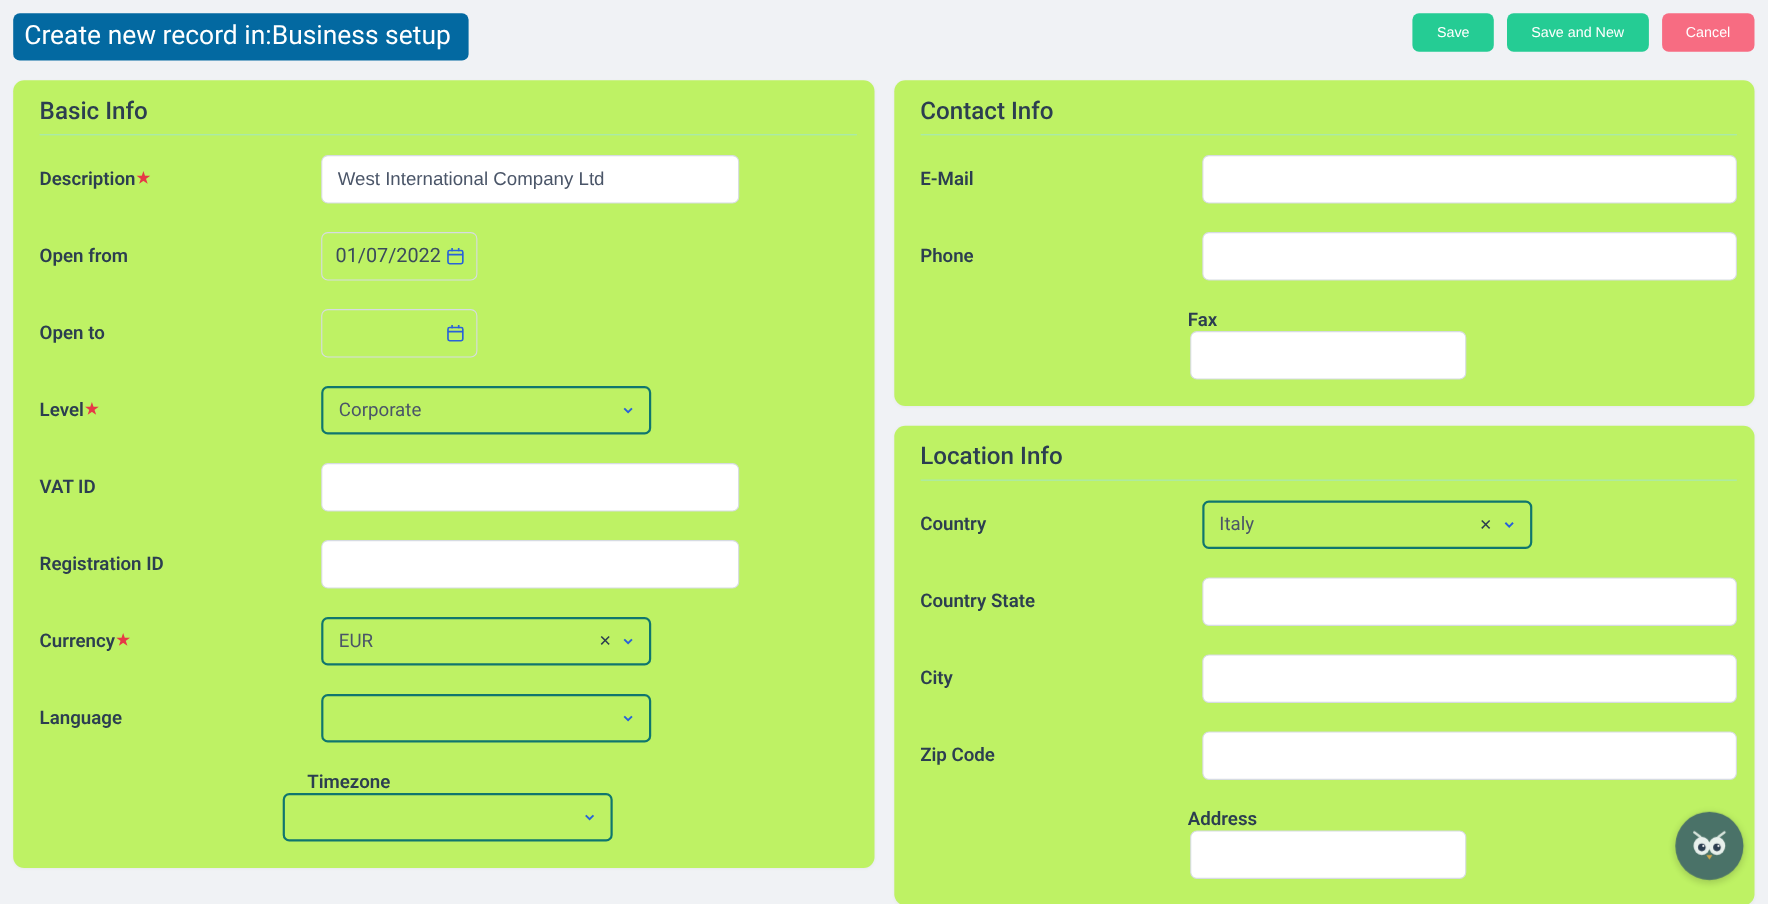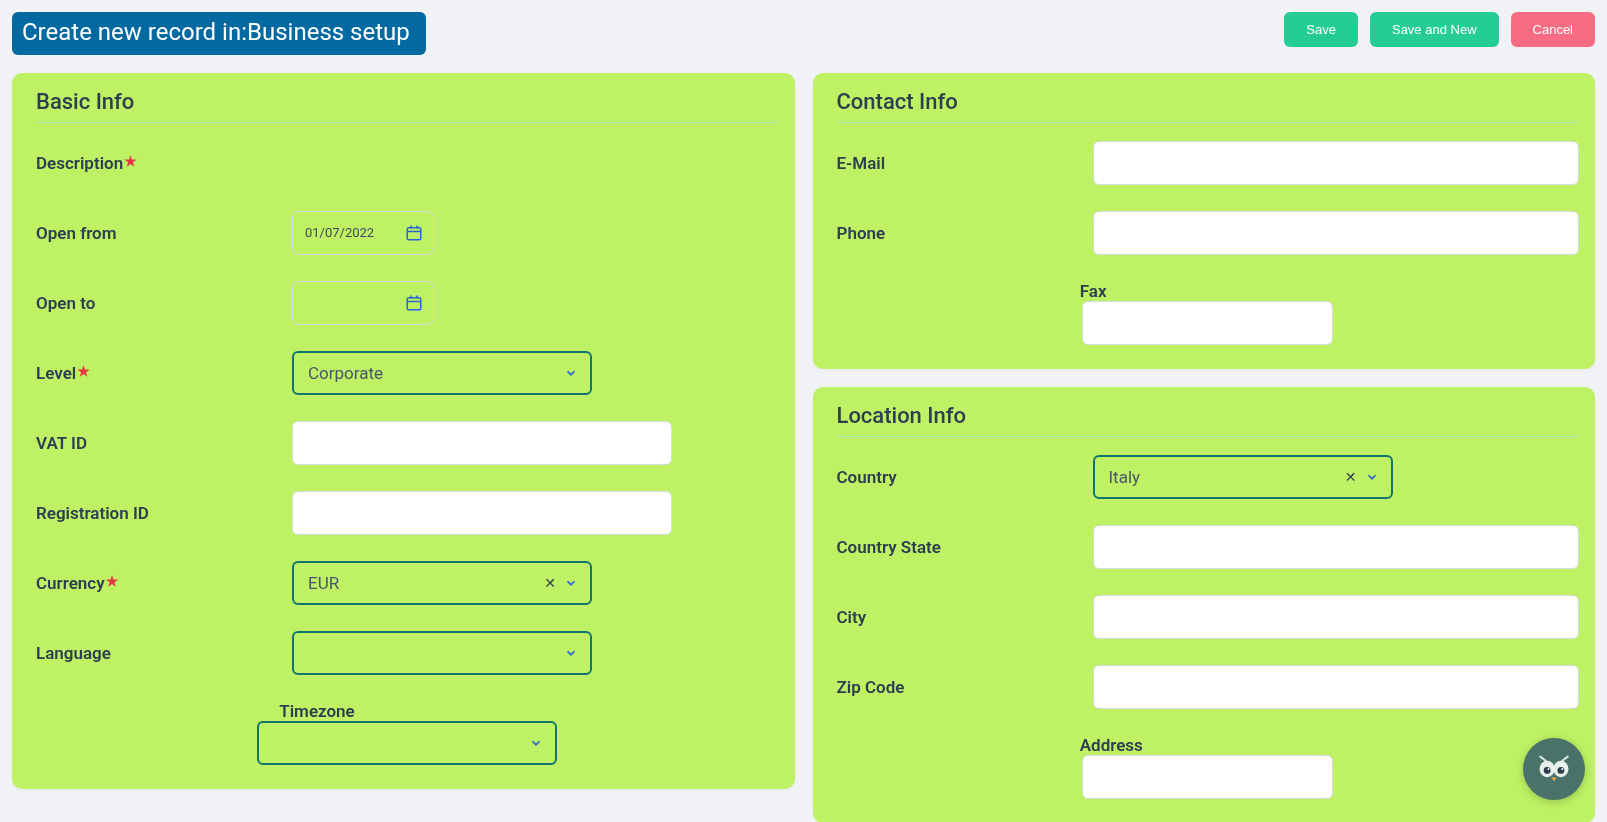--- a/index.html
+++ b/index.html
@@ -93,21 +93,21 @@
       position: relative;
       display: inline-flex;
       align-items: center;
       width: 142px;
       height: 44px;
       border: 1px solid #d6dbe2;
       border-radius: 6px;
       padding: 0 36px 0 12px;
     }
     .input-date-wrap .date-text {
-      font-size: 13px;
+      font-size: 18px;
       color: #3a4a5c;
     }
     .cal-icon {
       position: absolute;
       right: 10px;
       top: 50%;
       transform: translateY(-50%);
       width: 18px;
       height: 18px;
       color: #2962d9;
@@ -172,20 +172,23 @@
 
 <div class="columns">
 
   <div class="col">
     <div class="panel">
       <div class="panel-title">Basic Info</div>
 
       <div class="form-row">
         <div class="form-label">
           <span>Description</span><span class="star">★</span>
+        </div>
+        <div class="form-control-wrap">
+          <input class="input-text" type="text" value="West International Company Ltd" style="">
         </div>
       </div>
 
       <div class="form-row">
         <div class="form-label">Open from</div>
         <div class="form-control-wrap">
           <div class="input-date-wrap">
             <span class="date-text">01/07/2022</span>
             <svg class="cal-icon" viewBox="0 0 24 24" fill="none" stroke="currentColor" stroke-width="2">
                 <rect x="3" y="5" width="18" height="16" rx="2"></rect>

